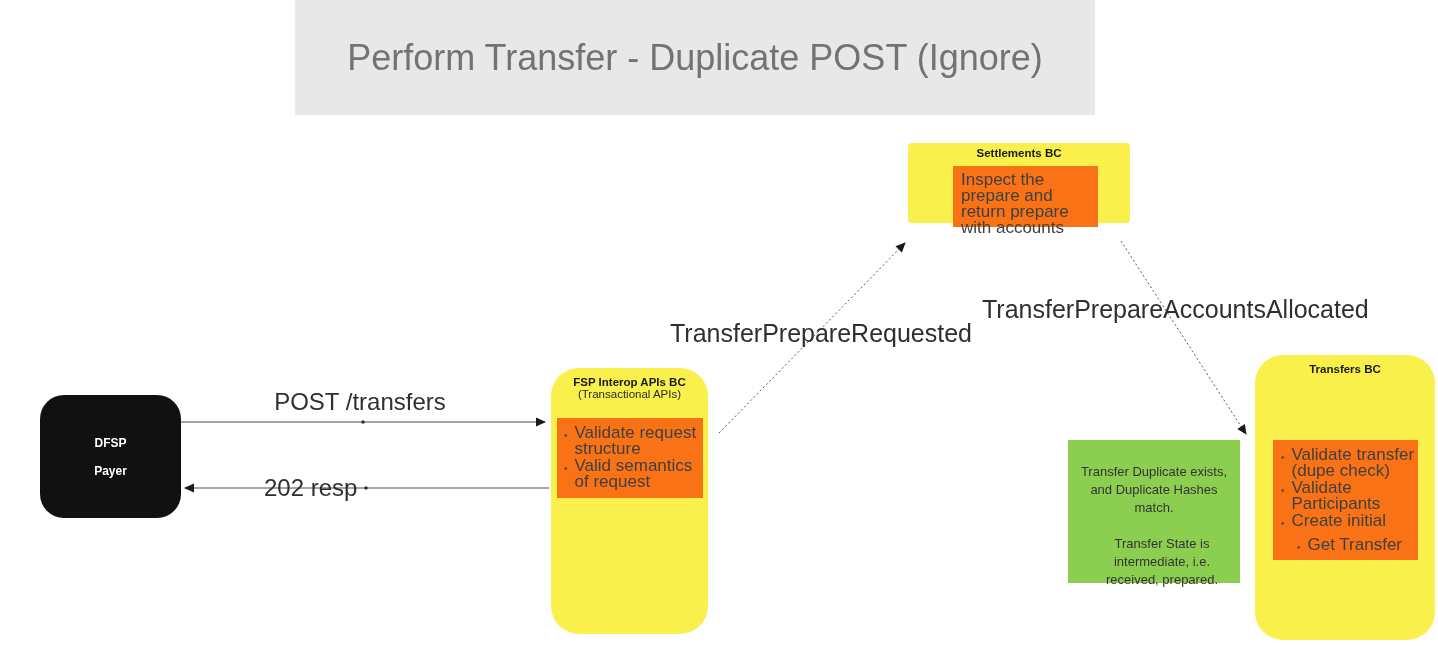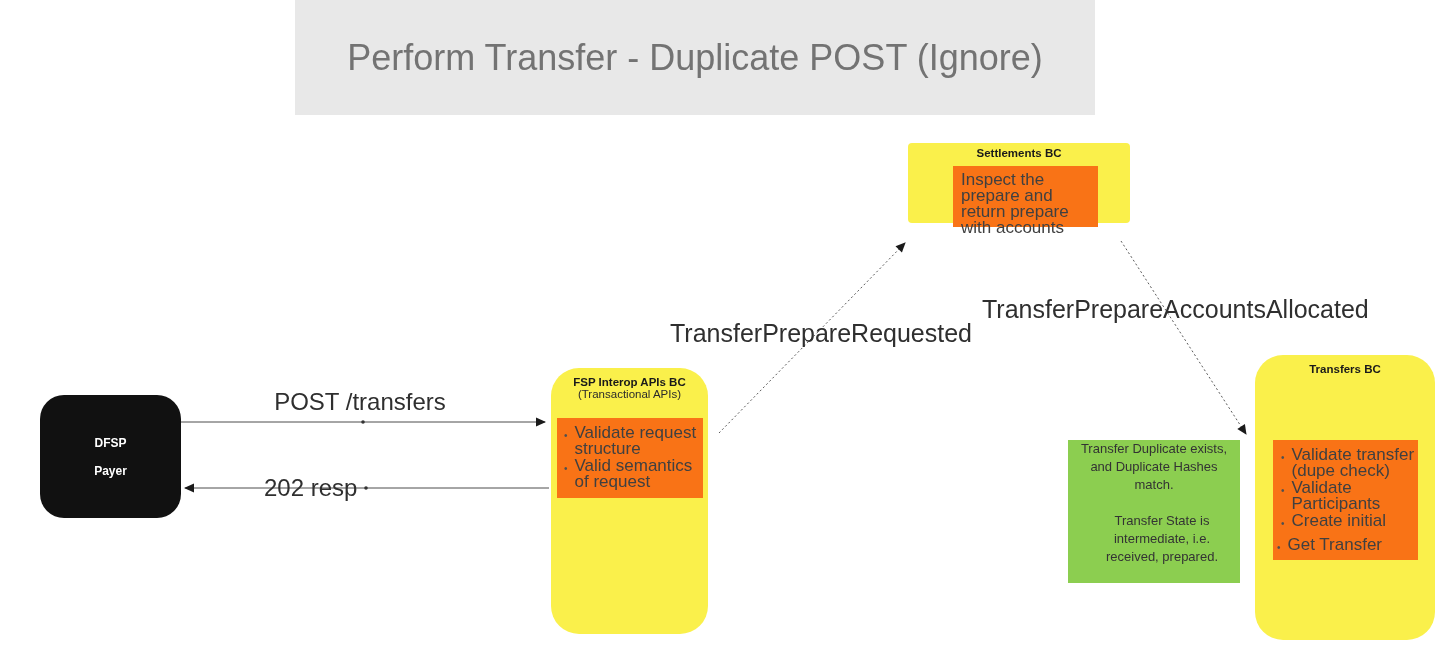--- a/index.html
+++ b/index.html
@@ -84,32 +84,32 @@
   }
 
   
   .node-transfers { left: 1255px; top: 355px; width: 180px; height: 285px; }
   .node-transfers .gray-note-1 {
     left: 18px; top: 85px; width: 145px; min-height: 76px;
     padding: 7px 2px 7px 8px;
   }
   .node-transfers .gray-note-2 {
     left: 18px; top: 175px; width: 145px; height: 30px;
-    padding: 7px 2px 5px 4px;
+    padding: 7px 2px 5px 24px;
   }
 
   
   .green-note {
     position: absolute;
     left: 1068px; top: 440px; width: 172px; height: 143px;
     background: #8cce50;
     color: #333333;
     font-size: 13px; line-height: 18px;
     text-align: center;
-    padding: 0 2px;
+    padding: 23px 2px;
   }
   .green-note .para2 { margin-top: 18px; margin-left: 16px; }
 
   
   .edge-label {
     position: absolute;
     color: #2f2f2f;
     font-size: 24px;
     white-space: nowrap;
   }

